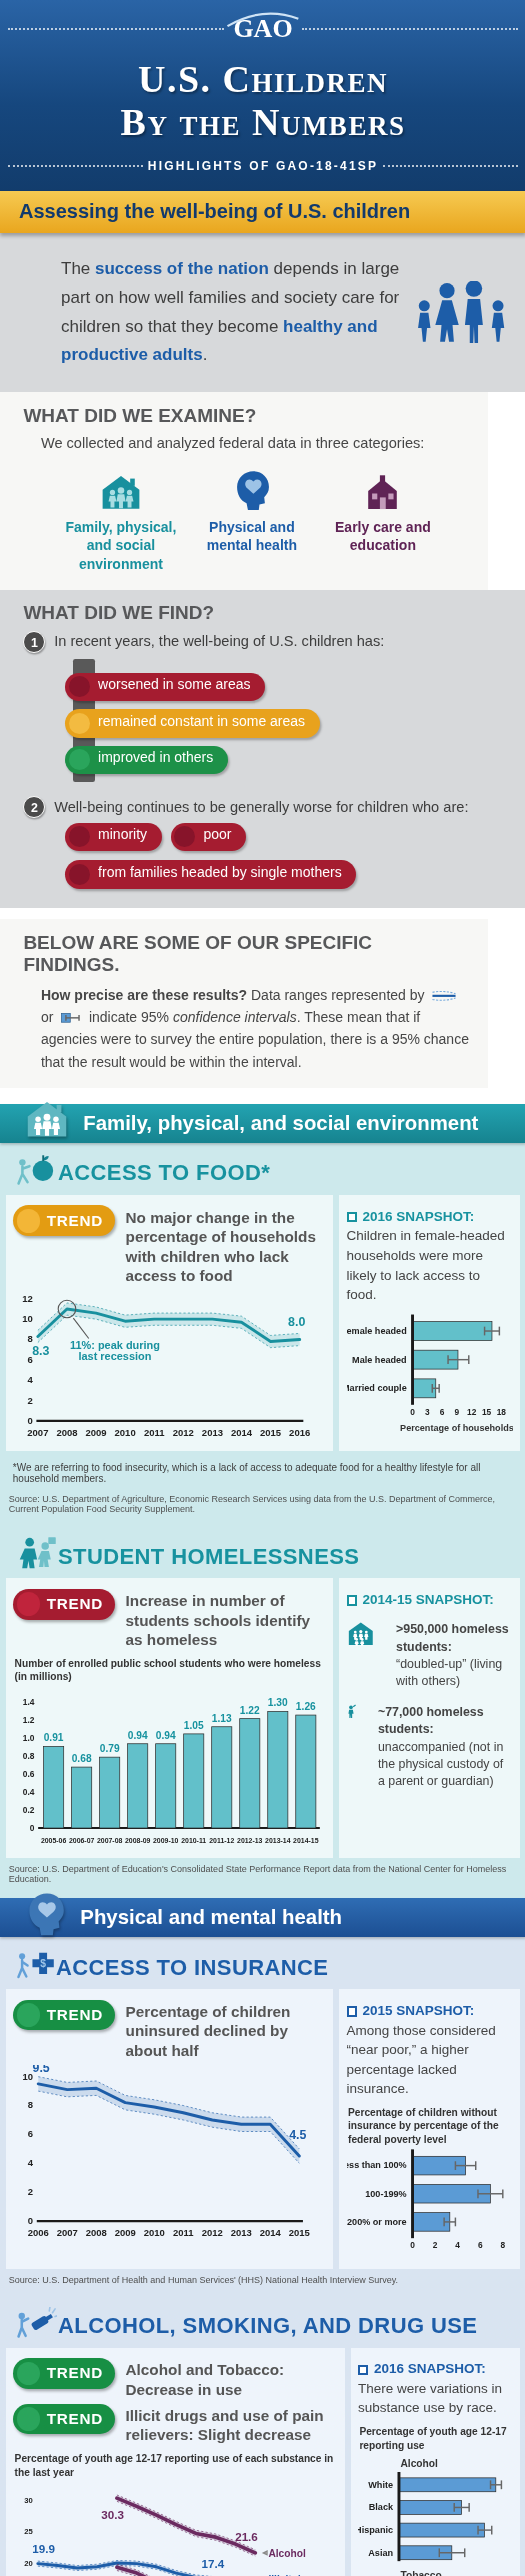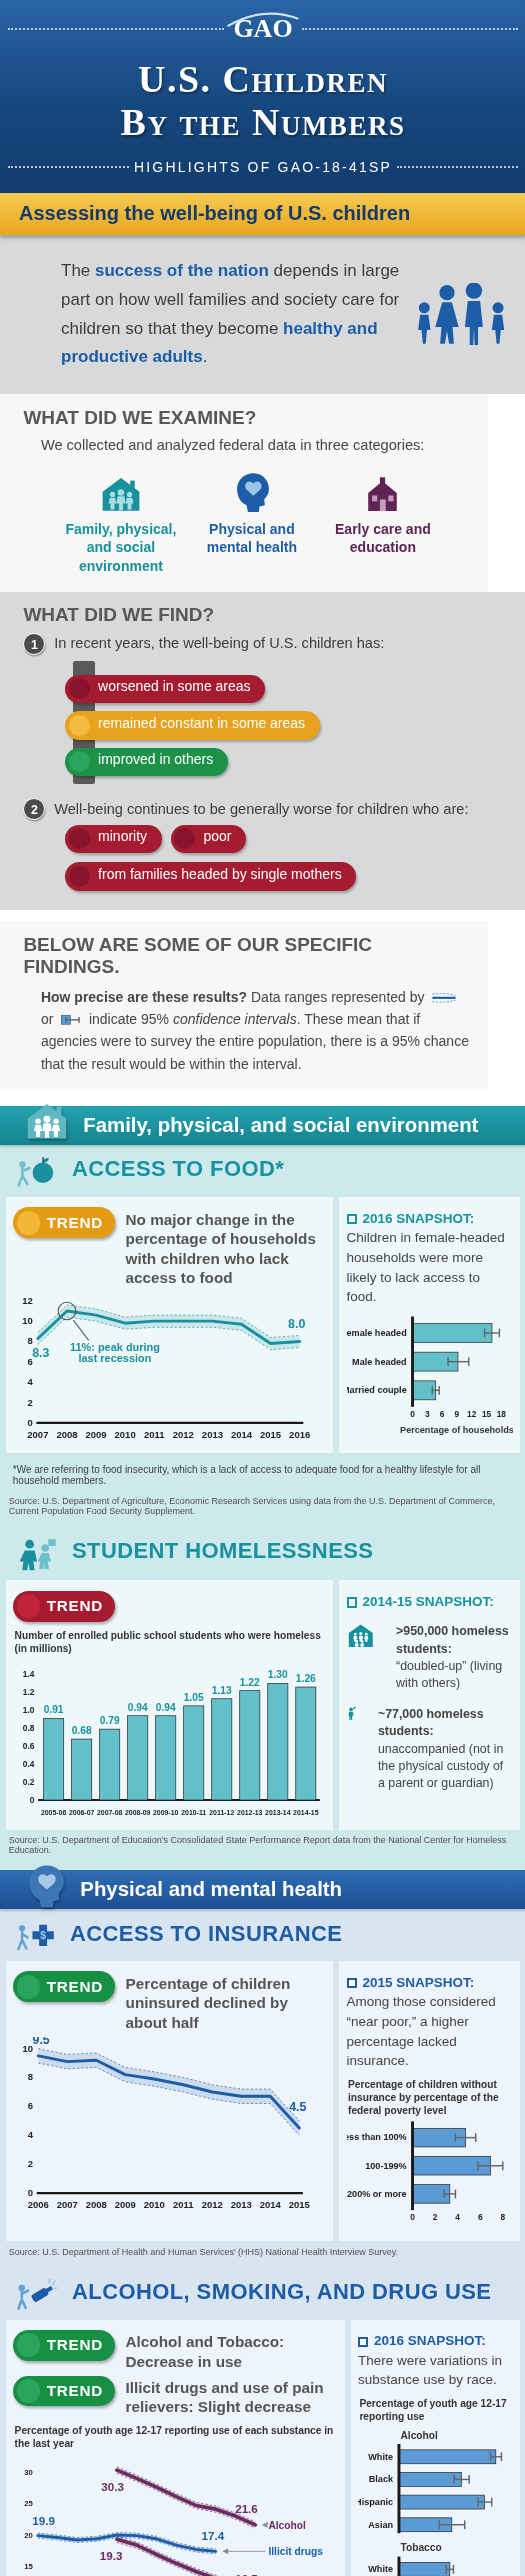--- a/index.html
+++ b/index.html
@@ -15,21 +15,21 @@
   svg text{font-family:"Liberation Sans",sans-serif}
 
   
   .hdr{background:linear-gradient(180deg,#2a64a6 0%,#16477e 55%,#123c6c 100%);color:#fff;padding:14.6px 0 17.5px;text-align:center}
   .hdr-row{display:flex;align-items:center;gap:5px;padding:0 8px}
   .dotline{flex:1;border-top:2.2px dotted rgba(255,255,255,.7);height:0}
   .gao-logo{font-family:"Liberation Serif",serif;font-weight:bold;color:#fff;position:relative;line-height:1;display:inline-block}
   .gao-logo.sm{font-size:26px;padding:1.5px 4.4px}
   .gao-logo .sw{position:absolute;left:-2.9px;top:-4.4px;width:calc(100% + 5.8px);height:19px;pointer-events:none}
   .hdr-title{font-family:"Liberation Serif",serif;font-variant:small-caps;font-weight:600;font-size:38px;line-height:1.12;margin:14.6px 0 16px;letter-spacing:1.5px;text-shadow:1.5px 1.5px 2.2px rgba(0,0,0,.35)}
-  .hdr-sub{font-size:14px;font-weight:normal;letter-spacing:2.2px;white-space:nowrap}
+  .hdr-sub{font-size:12px;font-weight:bold;letter-spacing:2.2px;white-space:nowrap}
 
   .gold-banner{background:linear-gradient(180deg,#f6ca52,#e9a61e);color:#123a6d;font-size:20px;font-weight:bold;padding:9.5px 0 9.5px 19px;box-shadow:0 2.9px 3.7px rgba(0,0,0,.28);position:relative;z-index:2}
 
   .intro{background:var(--gray-bg);display:flex;align-items:center;gap:11.7px;padding:22px 19px 22px 61px}
   .intro p{font-size:17px;color:#3d3d3d;line-height:1.7;margin:0;flex:1}
   .intro b{color:var(--blue)}
 
   .panel{background:#f7f7f5;margin-right:38px;padding:13px 14.6px 13px 23.4px}
   .h-dark{color:#57585a;font-size:19px;font-weight:bold;margin:0 0 7.3px}
   .panel .sub{font-size:14.6px;color:#464646;margin:0 0 4.4px 17.5px}
@@ -57,21 +57,21 @@
   .precision{font-size:14px;color:#464646;line-height:1.6;margin:4.4px 0 0 17.5px}
   .ci-ic{vertical-align:-2.2px;margin:0 2.9px}
 
   .sec-banner{display:flex;align-items:center;gap:14.6px;color:#fff;font-size:20.4px;font-weight:bold;padding:0 11.7px;height:39px;position:relative;z-index:2;box-shadow:0 2.2px 2.9px rgba(0,0,0,.25)}
   .sec-banner.teal{background:linear-gradient(180deg,#23a3b1,#16838f)}
   .sec-banner.blue{background:linear-gradient(180deg,#2f6db4,#1c4f93)}
   .sec-banner .bicon{margin:-7.3px 0 0 13px;filter:drop-shadow(1.5px 2.2px 1.5px rgba(0,0,0,.3))}
 
   .sec{padding:0 0 4.4px}
   .sec.teal-bgc{background:var(--teal-bg)} .sec.blue-bgc{background:var(--blue-bg)}
-  .sub-head{display:flex;align-items:flex-start;gap:15px;padding:11.7px 0 8.8px 16px}
+  .sub-head{display:flex;align-items:flex-end;gap:1px;padding:11.7px 0 8.8px 16px}
   .sub-head h3{font-size:22px;font-weight:bold;margin:0;letter-spacing:0.4px}
   .teal-h{color:#17929f}.blue-h{color:var(--blue)}
 
   .duo{display:flex;gap:5.8px;padding:0 5.8px;align-items:stretch}
   .card{padding:8.8px 7.3px;flex:1 1 auto}
   .card.side{flex:0 0 181px}
   .card.side.narrow{flex:0 0 169px}
   .teal-bgc .card{background:#eef8f9}
   .blue-bgc .card{background:#eef4fb}
 
@@ -362,20 +362,21 @@
       </svg>
       <h3 class="teal-h">STUDENT HOMELESSNESS</h3>
     </div>
     <div class="duo">
       <div class="card main">
         <div class="trend-row">
           <span class="trend-pill red">
               <span class="circ"></span>
               <span>TREND</span>
             </span>
+          <h4 class="trend-title">Increase in number of students schools identify as homeless</h4>
         </div>
         <p class="axis-note">Number of enrolled public school students who were homeless (in millions)</p>
         <svg class="chart" viewBox="0 0 428 222" width="313" height="162">
             <text x="29.0" y="200.0" text-anchor="end" fill="#222" font-size="11.5" font-weight="bold">0</text>
             <text x="29.0" y="175.4" text-anchor="end" fill="#222" font-size="11.5" font-weight="bold">0.2</text>
             <text x="29.0" y="150.9" text-anchor="end" fill="#222" font-size="11.5" font-weight="bold">0.4</text>
             <text x="29.0" y="126.3" text-anchor="end" fill="#222" font-size="11.5" font-weight="bold">0.6</text>
             <text x="29.0" y="101.7" text-anchor="end" fill="#222" font-size="11.5" font-weight="bold">0.8</text>
             <text x="29.0" y="77.1" text-anchor="end" fill="#222" font-size="11.5" font-weight="bold">1.0</text>
             <text x="29.0" y="52.6" text-anchor="end" fill="#222" font-size="11.5" font-weight="bold">1.2</text>

